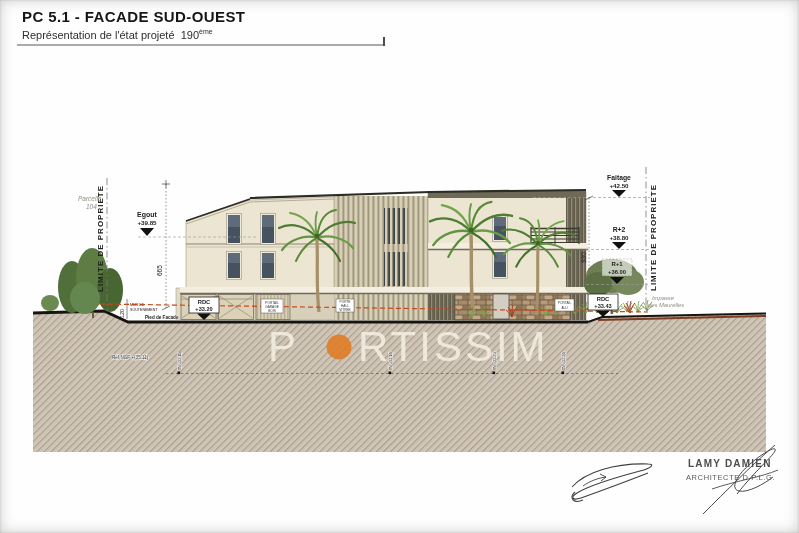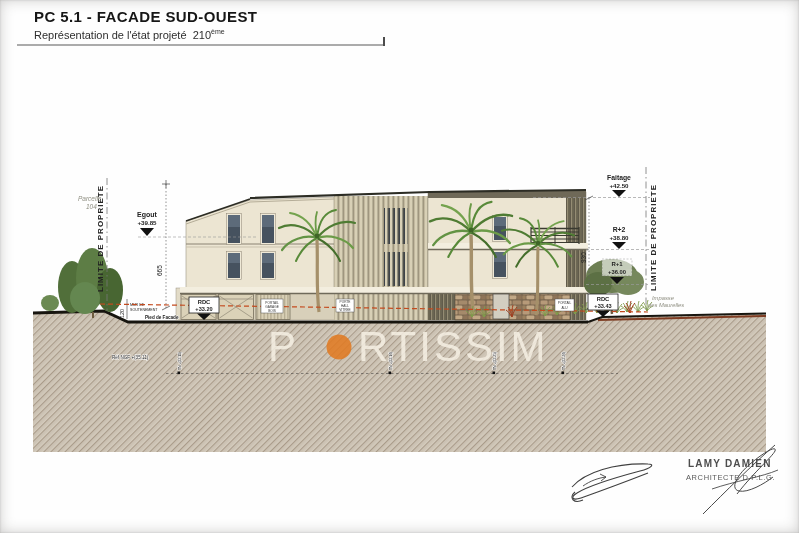--- a/index.html
+++ b/index.html
@@ -1,39 +1,39 @@
 <!DOCTYPE html>
 <html><head>
 <meta charset="utf-8">
 <style>
   html,body{margin:0;padding:0;background:#e9e9e9;}
   .page{
     position:relative;width:799px;height:533px;background:#fefefe;overflow:hidden;
     font-family:"Liberation Sans",sans-serif;
     box-shadow:inset 0 0 14px rgba(60,55,50,.25), inset 0 0 2px rgba(60,55,50,.25);
   }
-  .hdr{position:absolute;left:34px;top:8px;}
+  .hdr{position:absolute;left:22px;top:8px;}
   .hdr h1{margin:0;font-size:15px;font-weight:bold;letter-spacing:.4px;color:#161616;}
   .hdr .sub{margin-top:3px;font-size:11px;color:#2e2e2e;}
   .hdr .sub sup{font-size:7px;}
   .rule{position:absolute;left:17px;top:44px;width:367px;height:2px;background:#ababab;}
   .rule-tick{position:absolute;left:383px;top:37px;width:2px;height:9px;background:#4c4c4c;}
   svg{position:absolute;left:0;top:0;}
   svg text{font-family:"Liberation Sans",sans-serif;}
 </style>
 </head>
 <body>
 
 <div class="page">
 
   <div class="hdr">
     <h1>PC 5.1 - FACADE SUD-OUEST</h1>
     <div class="sub">
       <span>Représentation de l'état projeté</span>&nbsp;
-      <span>210</span><sup>ème</sup>
+      <span>190</span><sup>ème</sup>
     </div>
   </div>
   <div class="rule"></div>
   <div class="rule-tick"></div>
 
   <svg width="799" height="533" viewBox="0 0 799 533">
     <defs>
       <pattern id="hatch" width="5" height="5" patternUnits="userSpaceOnUse" patternTransform="rotate(45)">
         <rect width="5" height="5" fill="#d3cabc"></rect>
         <rect width="1.2" height="5" fill="#a99b89"></rect>

